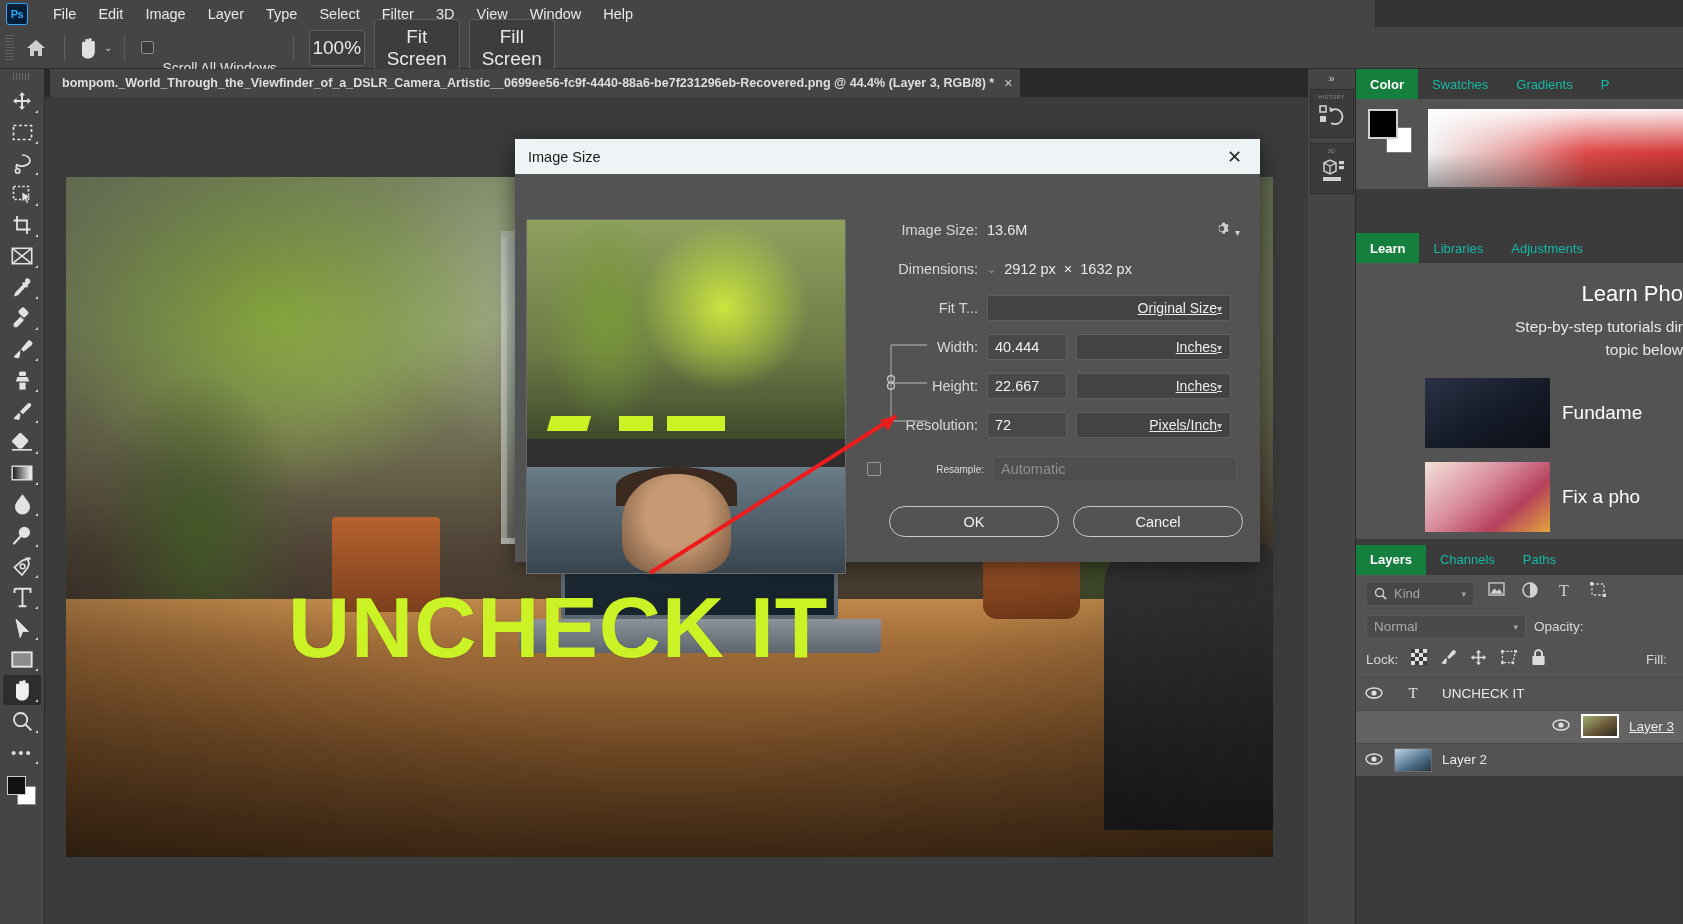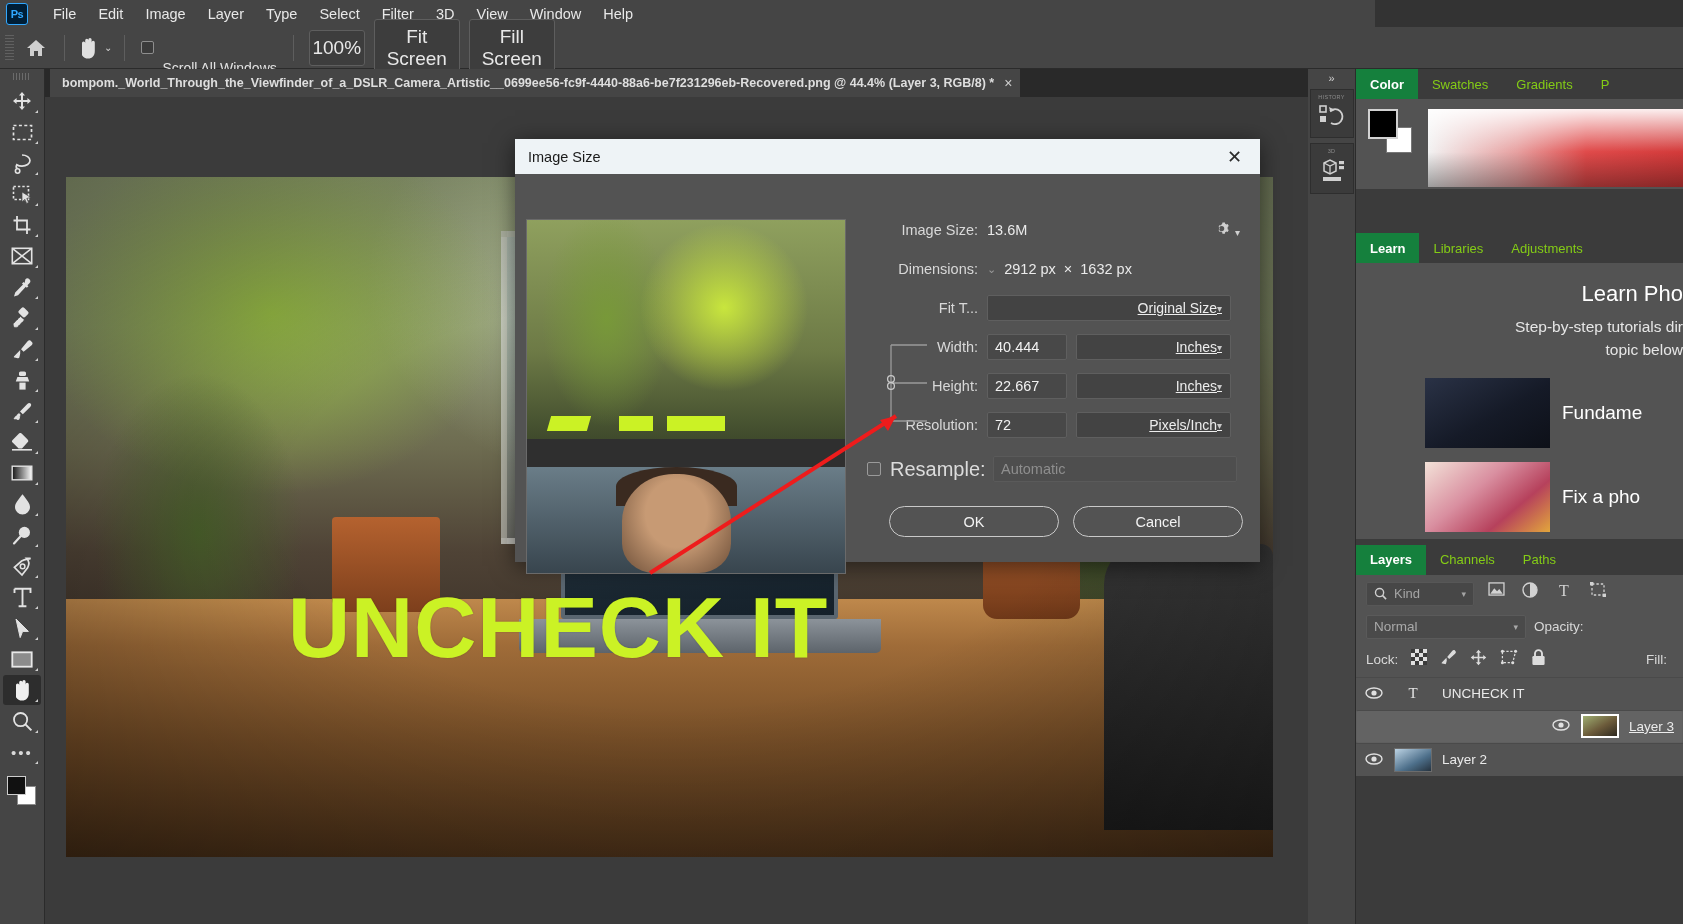--- a/index.html
+++ b/index.html
@@ -227,21 +227,21 @@
     background: #484848; border: 1px solid #5f5f5f; color: #f2f2f2;
     font-size: 14.5px; height: 26px; width: 80px;
     display: flex; align-items: center; padding: 0 7px; border-radius: 2px;
   }
   .inp.dim { background: #4e4e4e; color: #8e8e8e; border-color: #5a5a5a; width: 244px; }
   .cb-row { display: flex; align-items: center; height: 28px; margin-top: 16px; }
   .cb {
     width: 14px; height: 14px; border: 1px solid #9a9a9a; background: #565656;
     border-radius: 2px; margin-left: 0px;
   }
-  .cb-lbl { color: #dcdcdc; font-size: 20px; margin-left: 9px; width: 94px; text-align: right; }
+  .cb-lbl { color: #dcdcdc; font-size: 10px; margin-left: 9px; width: 94px; text-align: right; }
   .btn-row { position: absolute; left: 374px; top: 332px; display: flex; gap: 14px; }
   .pill {
     width: 170px; height: 31px; border-radius: 16px; border: 1px solid #c9c9c9;
     color: #f2f2f2; font-size: 14.5px; display: flex; align-items: center;
     justify-content: center; background: transparent;
   }
 
   
   .arrow-svg { position: absolute; left: 0; top: 0; pointer-events: none; }
 
@@ -258,21 +258,21 @@
   .mini-panel {
     width: 44px; margin: 5px auto 0; background: #3b3b3b; border: 1px solid #2e2e2e;
     padding: 4px 0 6px; text-align: center;
   }
   .mini-title { color: #8a8a8a; font-size: 5.5px; letter-spacing: .3px; margin-bottom: 3px; }
 
   .panel-col { position: absolute; left: 48px; top: 0; width: 327px; }
   .tabstrip { display: flex; background: #3b3b3b; height: 30px; align-items: stretch; }
   .ptab {
     display: flex; align-items: center; padding: 0 14px; font-size: 13px;
-    color: #84cc16; background: #3b3b3b; white-space: nowrap;
+    color: #14b8a6; background: #3b3b3b; white-space: nowrap;
   }
   .ptab.active { color: #ffffff; font-weight: bold; background: #15803d; }
   .panel-body { background: #535353; }
 
   .color-body { height: 90px; display: flex; padding: 10px 0 0 12px; }
   .color-swatches { position: relative; width: 52px; height: 44px; }
   .csw-fg { position: absolute; left: 0; top: 0; width: 30px; height: 30px; background: #000; border: 2px solid #d2d2d2; }
   .csw-bg { position: absolute; left: 18px; top: 18px; width: 26px; height: 26px; background: #fff; border: 1px solid #777; }
   .color-ramp {
     flex: 1; height: 78px; margin-left: 8px;

